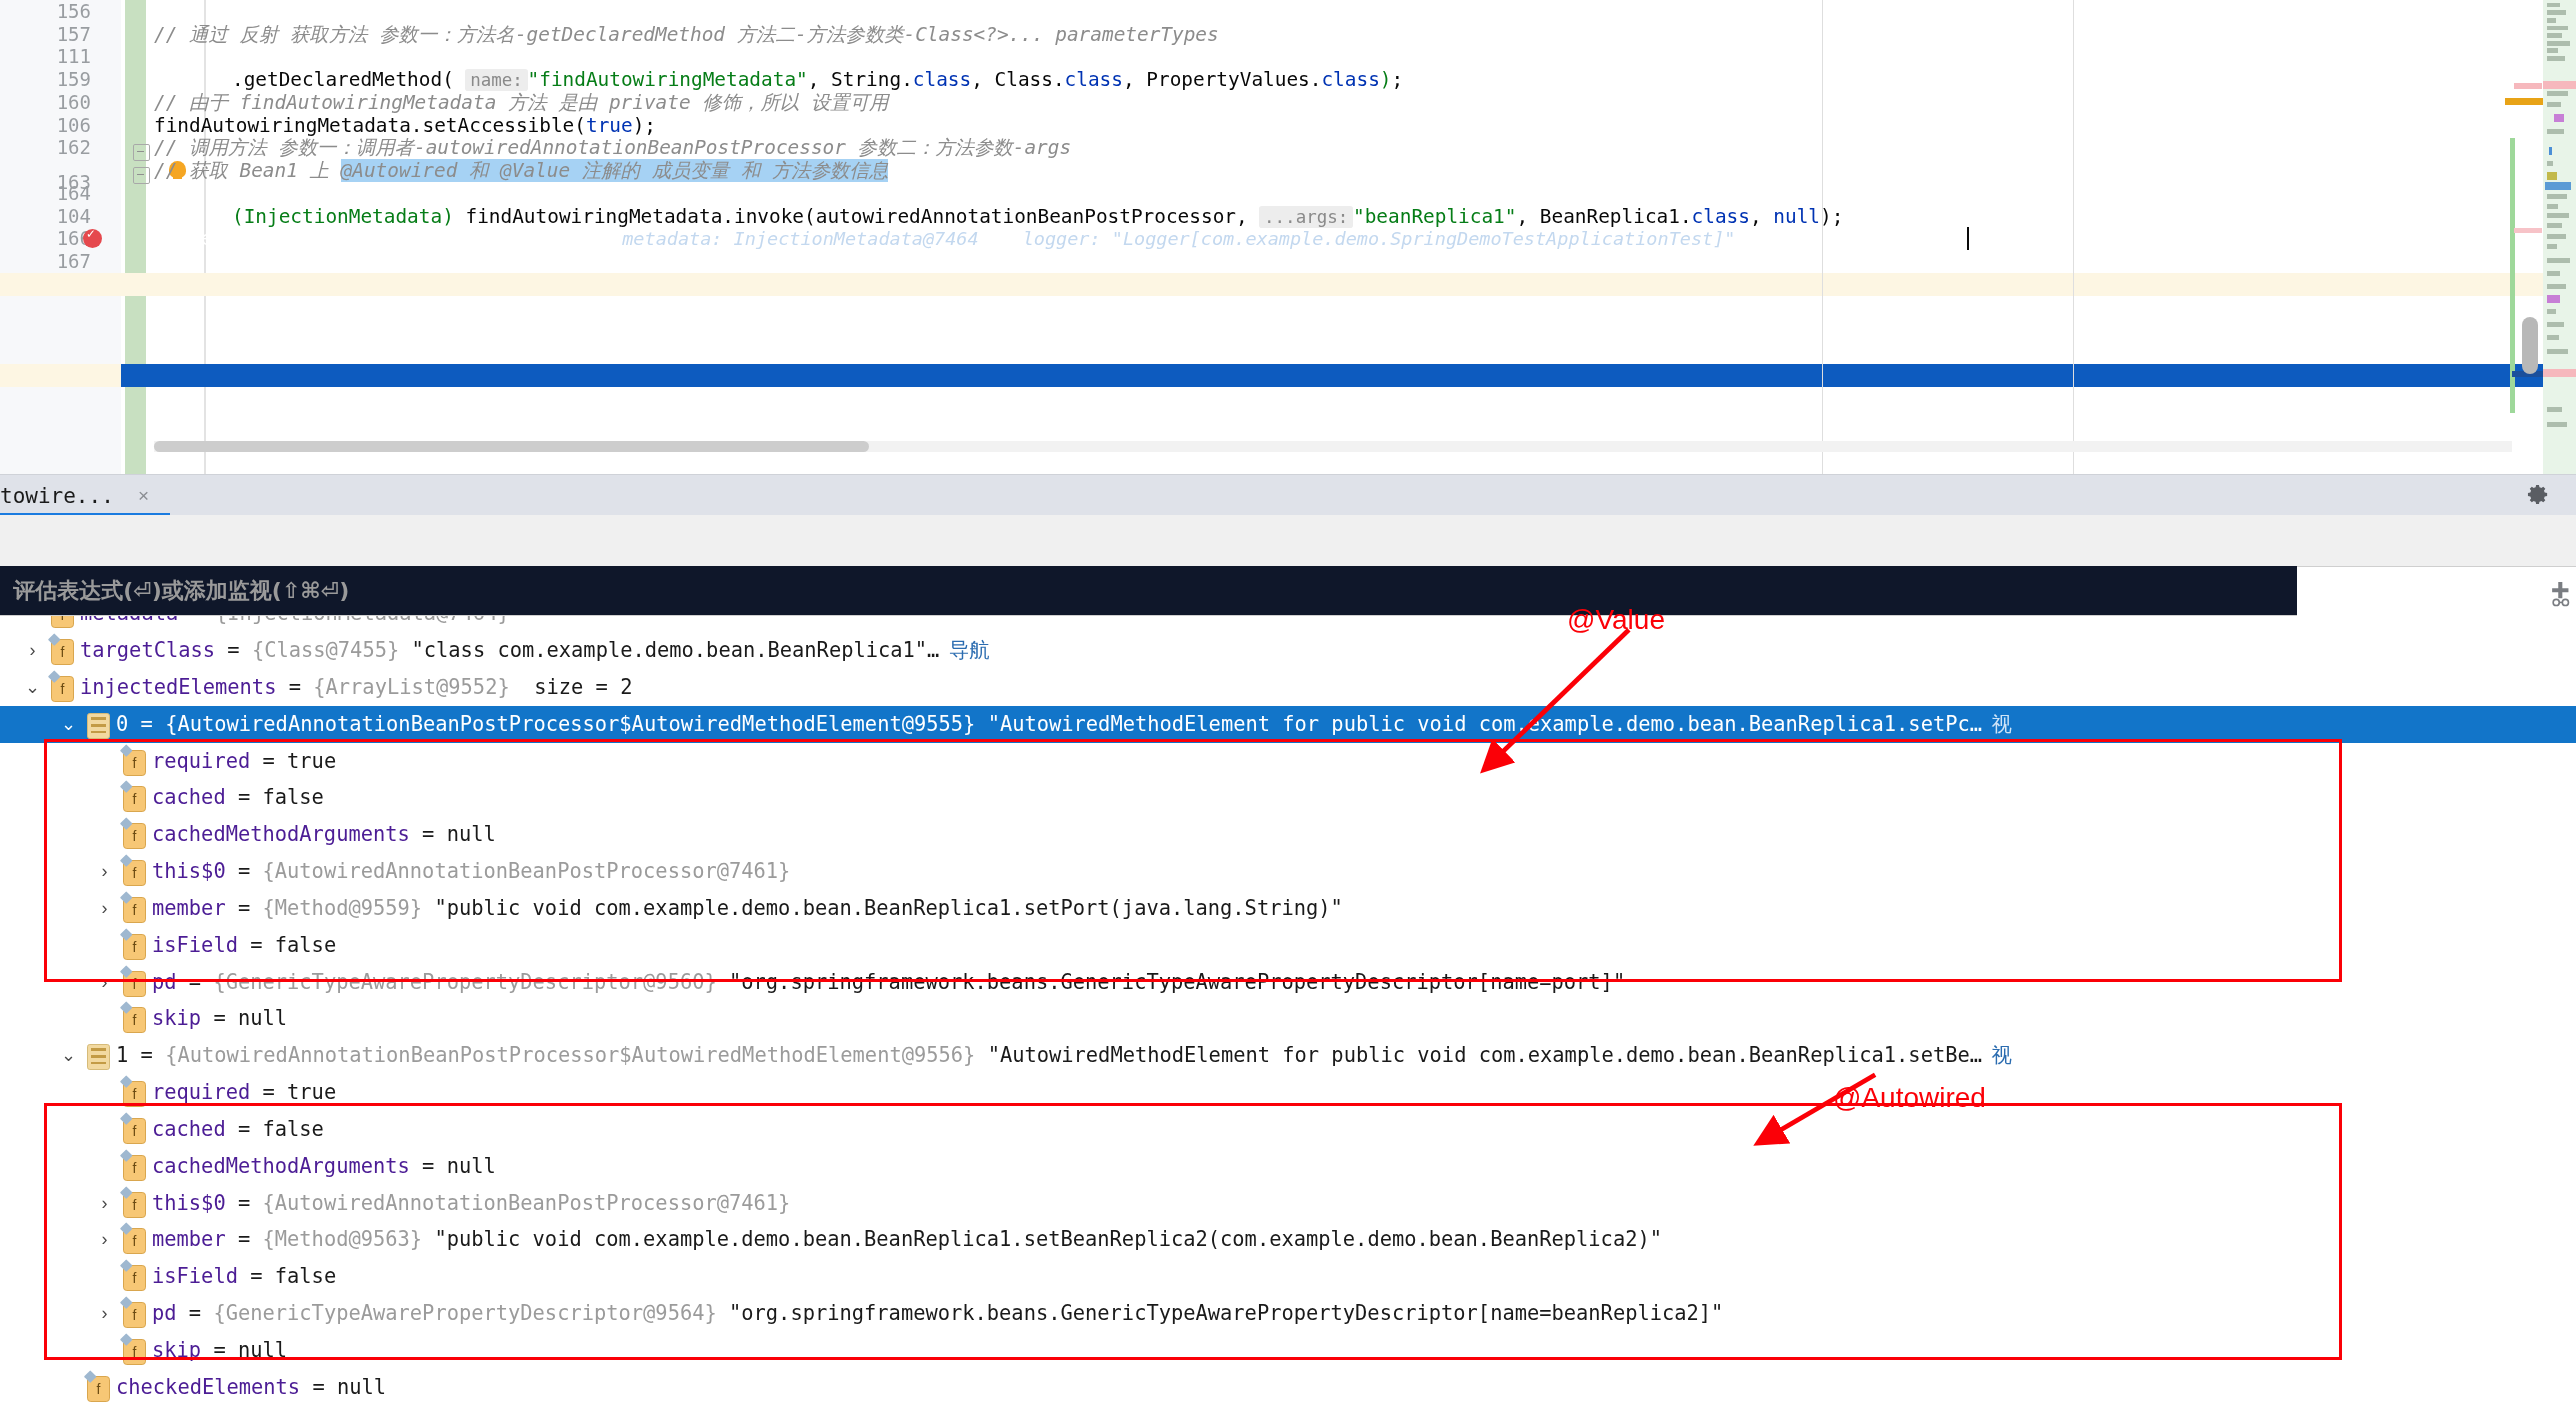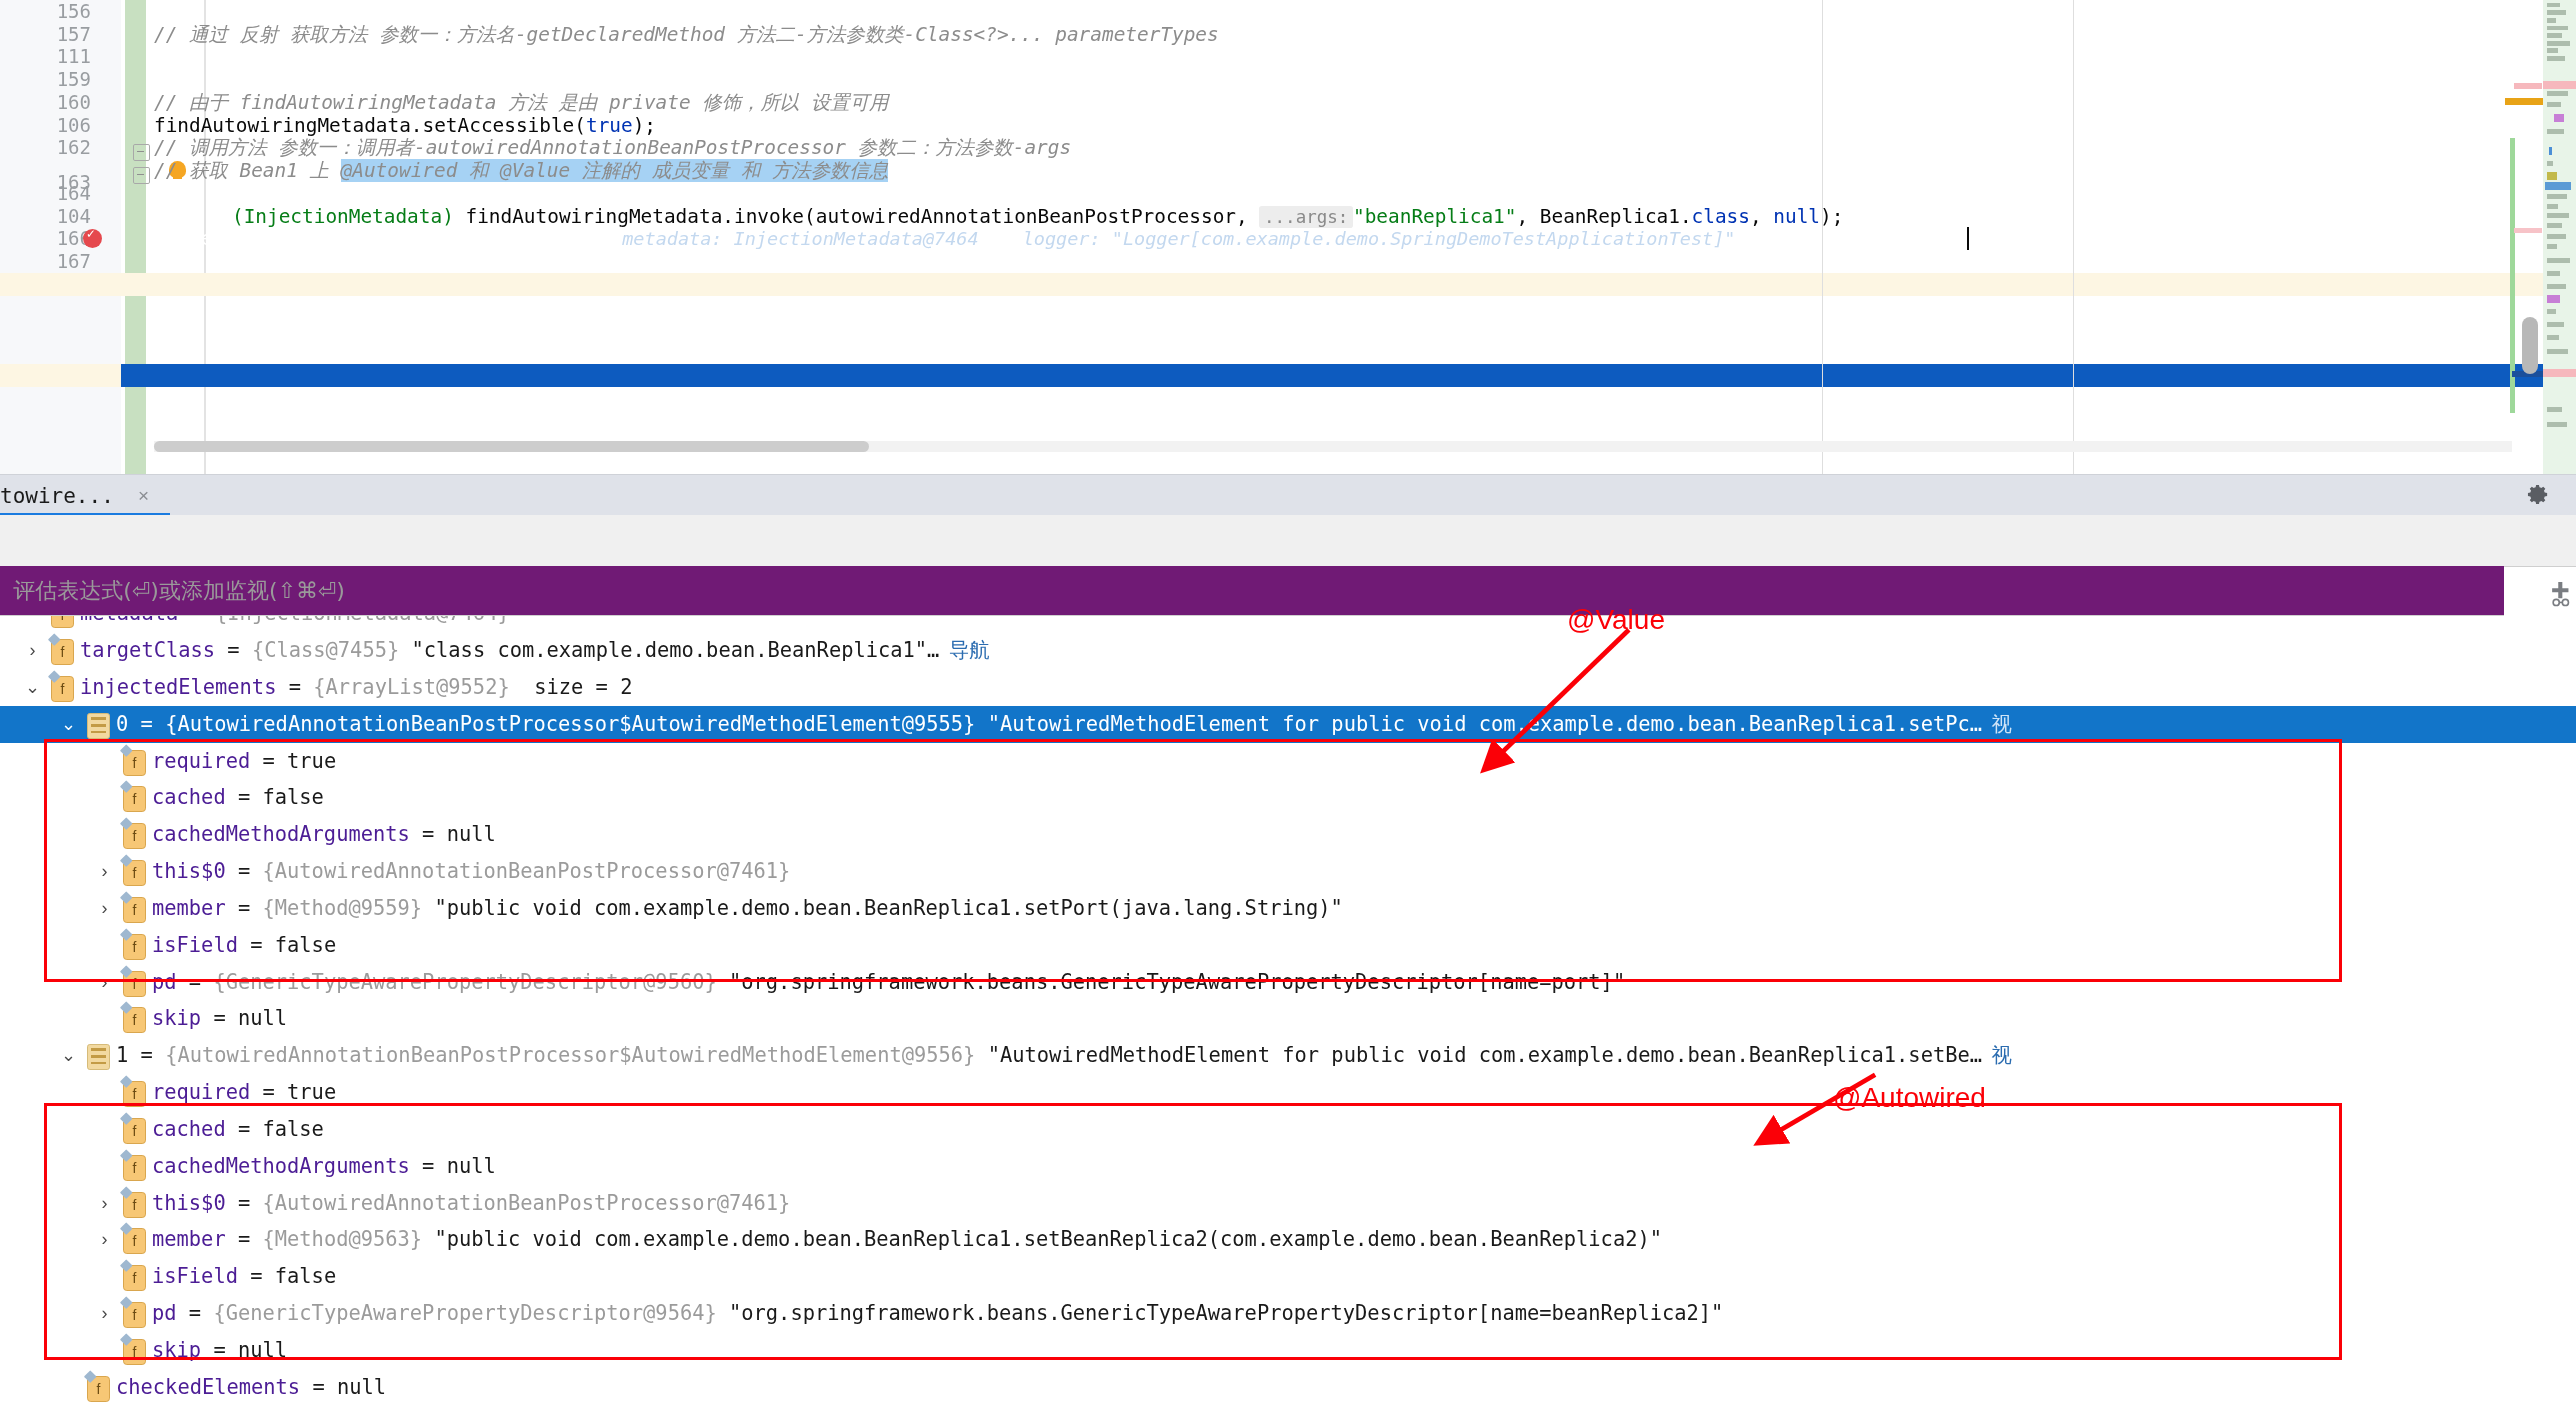--- a/index.html
+++ b/index.html
@@ -59,21 +59,21 @@
        font-family:"DejaVu Sans Mono","Liberation Mono",monospace;}
   .tab-x{position:absolute;left:138px;top:11.4px;width:19px;height:19px;color:#8b8e93;font-size:19px;line-height:19px;
          font-family:"Liberation Sans",sans-serif;cursor:pointer;}
   .tab-underline{position:absolute;left:0;top:38px;width:170px;height:3.8px;background:#1a7be0;}
   .gear{position:absolute;left:2527px;top:483px;width:23px;height:23px;}
 
   
   .subbar{position:absolute;left:0;top:515px;width:2576px;height:51px;background:#f0f0f0;border-bottom:0.9px solid #cfcfcf;}
 
   
-  .evalbar{position:absolute;left:0;top:566px;width:2504px;height:49px;background:#701a75;border-bottom:0.9px solid #cfcfcf;}
+  .evalbar{position:absolute;left:0;top:566px;width:2297px;height:49px;background:#0f172a;border-bottom:0.9px solid #cfcfcf;font-weight:bold;}
   .evaltext{position:absolute;left:13.3px;top:9.5px;font-size:22px;color:#9a9a9a;
             font-family:"DejaVu Sans","Liberation Sans",sans-serif;}
   .addwatch{position:absolute;left:2548px;top:580px;width:24.6px;height:26.5px;}
 
   
   .vars{position:absolute;left:0;top:616px;width:2576px;height:813px;background:#ffffff;overflow:hidden;}
   .vrow{position:absolute;left:0;width:2576px;height:37px;line-height:37px;white-space:pre;font-size:20.4px;
         font-family:"DejaVu Sans Mono","Liberation Mono",monospace;}
   .vrow .arrow{position:absolute;width:19px;height:37px;line-height:37px;text-align:center;color:#4a4a4a;font-size:18px;
                font-family:"Liberation Sans",sans-serif;}
@@ -131,20 +131,21 @@
     <div class="lnum" style="top:250px">167</div>
 
     <div class="fold" style="left:133px;top:144px"></div>
     <div class="fold" style="left:133px;top:167px"></div>
     <div class="bulb" style="left:169px;top:161px"></div>
     <div class="bp" style="left:83px;top:229px"></div>
 
     <div class="codetext cmt" style="top:23px">// 通过 反射 获取方法 参数一：方法名-getDeclaredMethod 方法二-方法参数类-Class&lt;?&gt;... parameterTypes</div>
 
 
+    <div class="codetext" style="top:68px;left:232px"><span>.getDeclaredMethod(&nbsp;</span><span class="hintbox">name:</span><span class="str">"findAutowiringMetadata"</span><span>, String.</span><span class="kw">class</span><span>, Class.</span><span class="kw">class</span><span>, PropertyValues.</span><span class="kw">class</span><span class="paren">)</span><span>;</span></div>
 
     <div class="codetext cmt" style="top:91px">// 由于 findAutowiringMetadata 方法 是由 private 修饰，所以 设置可用</div>
 
     <div class="codetext" style="top:114px"><span>findAutowiringMetadata.setAccessible(</span><span class="kw">true</span><span>);</span></div>
 
     <div class="codetext cmt" style="top:136px">// 调用方法 参数一：调用者-autowiredAnnotationBeanPostProcessor 参数二：方法参数-args</div>
 
     <div class="codetext cmt" style="top:159px"><span>// 获取 Bean1 上 </span><span class="sel-blue">@Autowired 和 @Value 注解的 成员变量 和 方法参数信息</span></div>
 
 

